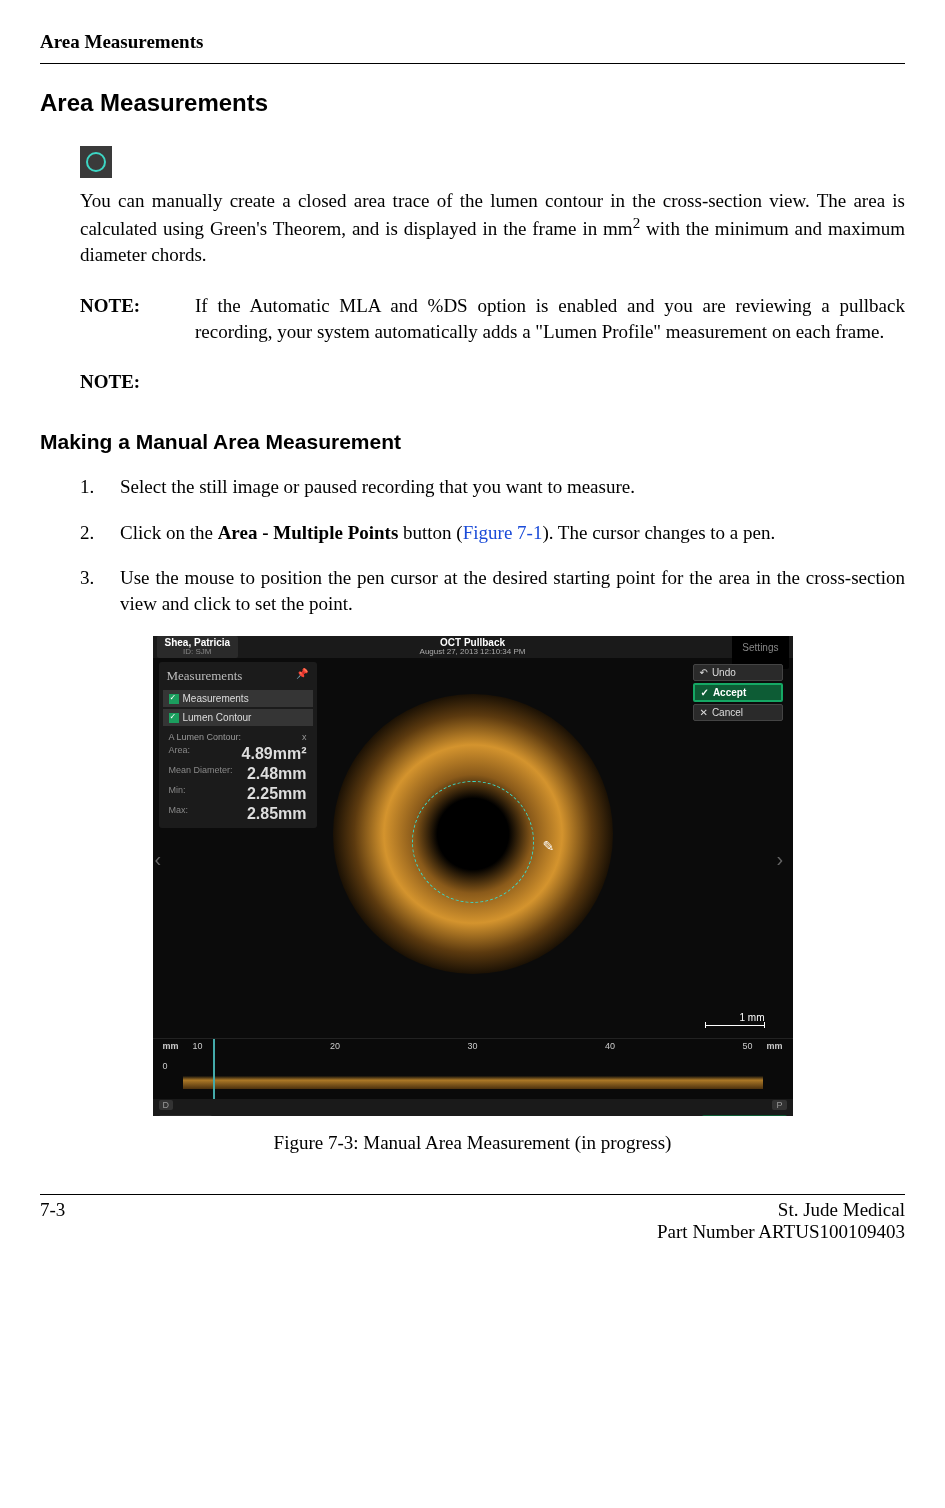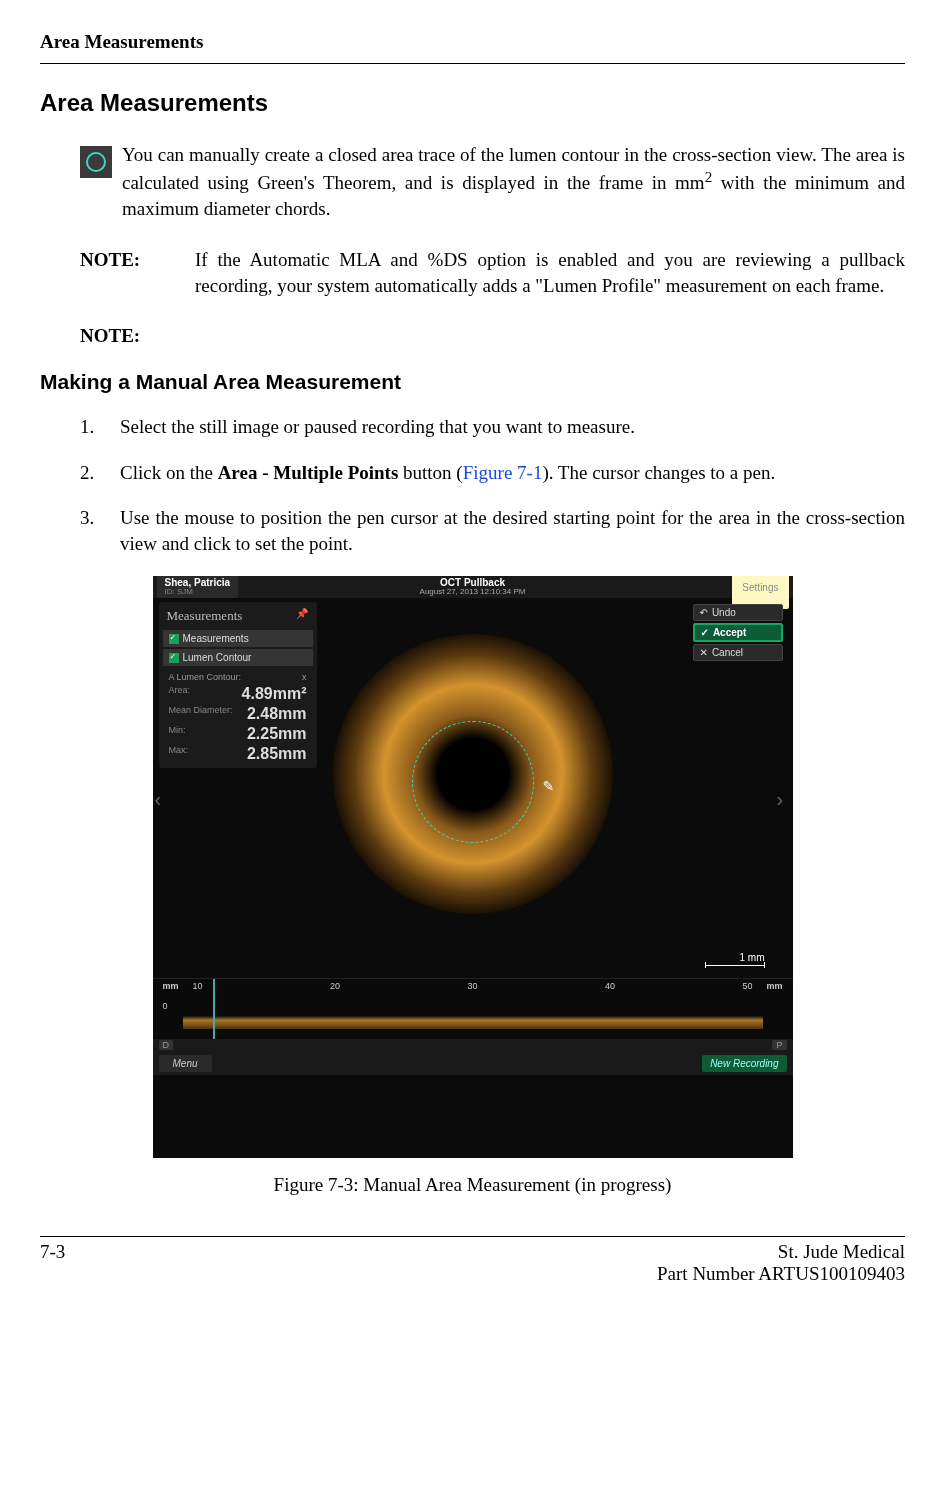--- a/index.html
+++ b/index.html
@@ -24,27 +24,28 @@
   h1.section-title {
     font-family: Arial, Helvetica, sans-serif;
     font-size: 24px;
     font-weight: bold;
     margin: 0 0 25px 0;
   }
   h2.subsection-title {
     font-family: Arial, Helvetica, sans-serif;
     font-size: 21px;
     font-weight: bold;
-    margin: 21px 0 20px 0;
+    margin: 35px 0 20px 0;
   }
   .icon-wrap {
     display: flex;
     align-items: flex-start;
     gap: 10px;
     margin-left: 40px;
+    flex-direction: column;
   }
   .area-icon {
     width: 32px;
     height: 32px;
     background: #3a3a3a;
     display: flex;
     align-items: center;
     justify-content: center;
     flex-shrink: 0;
     margin-top: 4px;
@@ -100,21 +101,21 @@
   }
   .fig-ref {
     color: #1a4bd8;
   }
   .figure-container {
     margin: 10px auto 0 auto;
     width: 640px;
   }
   .screenshot {
     width: 640px;
-    height: 582px;
+    height: 480px;
     background: #0b0b0b;
     position: relative;
     font-family: Arial, sans-serif;
     color: #ccc;
     font-size: 11px;
     overflow: hidden;
   }
   .ss-topbar {
     height: 22px;
     background: #1a1a1a;
@@ -125,33 +126,33 @@
   }
   .ss-patient {
     background: #2a2a2a;
     padding: 2px 8px;
     border-radius: 2px;
     display: flex;
     flex-direction: column;
     line-height: 1;
   }
   .ss-patient-name { font-weight: bold; font-size: 10px; color:#fff;}
-  .ss-patient-id { font-size: 8px; color:#888;}
+  .ss-patient-id { font-size: 8px; color:#888;text-align:center;}
   .ss-title-center {
     position: absolute;
     left: 50%;
     transform: translateX(-50%);
     text-align: center;
     line-height: 1;
   }
   .ss-title-center .t1 { font-weight: bold; font-size: 10px; color:#fff;}
   .ss-title-center .t2 { font-size: 8px; color:#aaa;}
   .ss-settings {
     margin-left: auto;
-    background: #fef9c3;
+    background: #000000;
     padding: 16px 10px;
     border-radius: 2px;
     font-size: 10px;
     color: #888;
   }
   .ss-main {
     position: relative;
     height: 380px;
   }
   .ss-sidebar {

